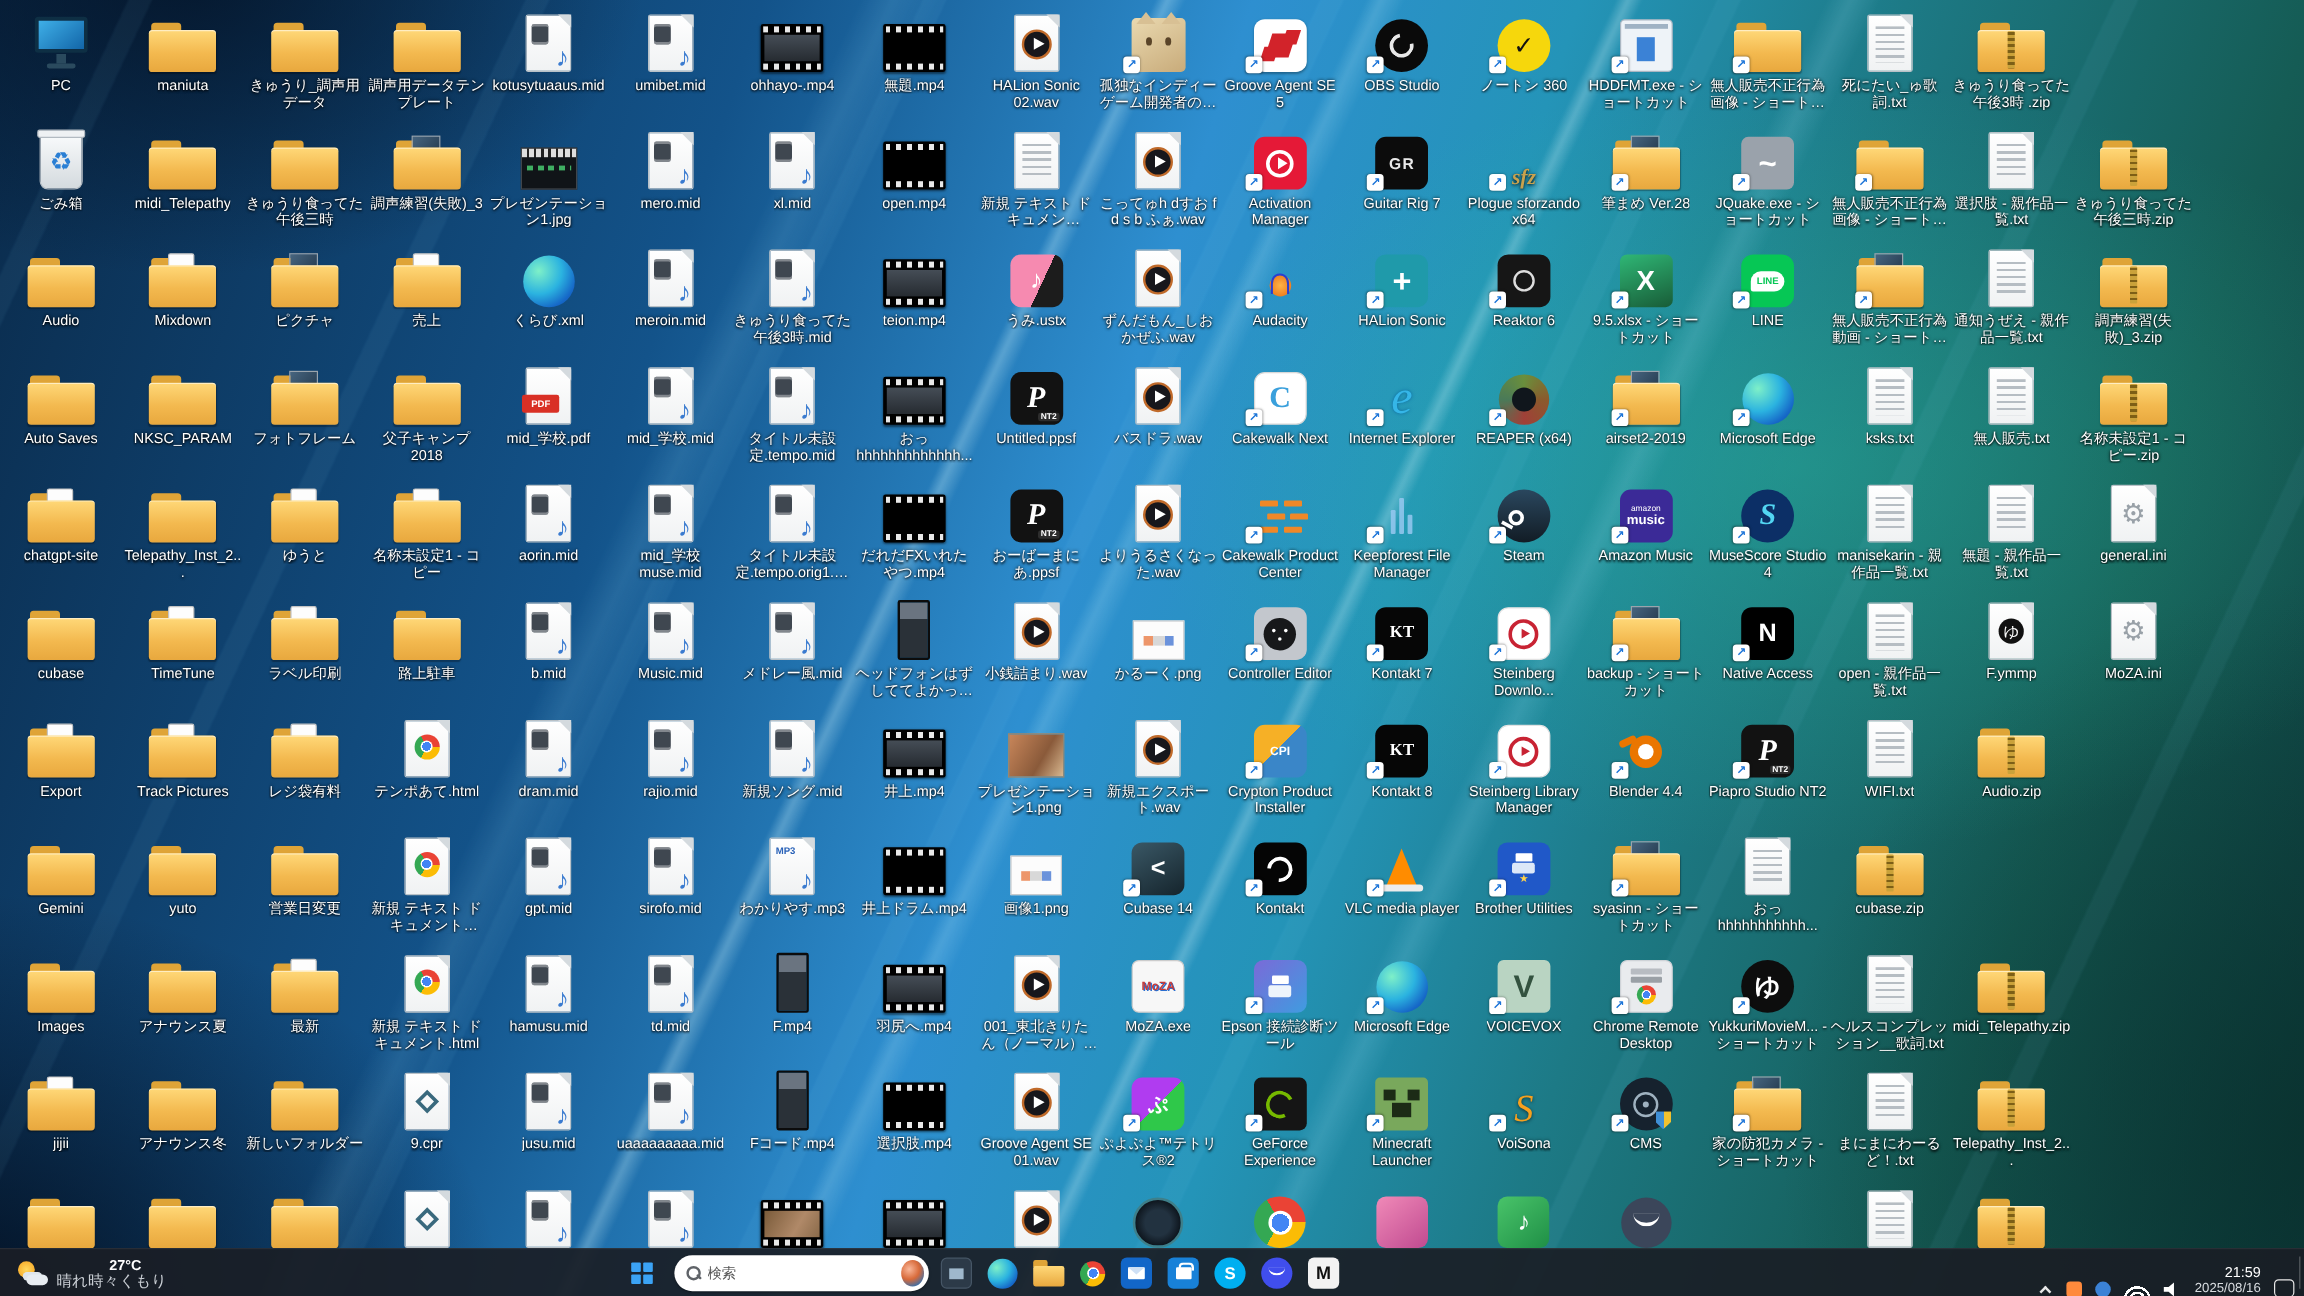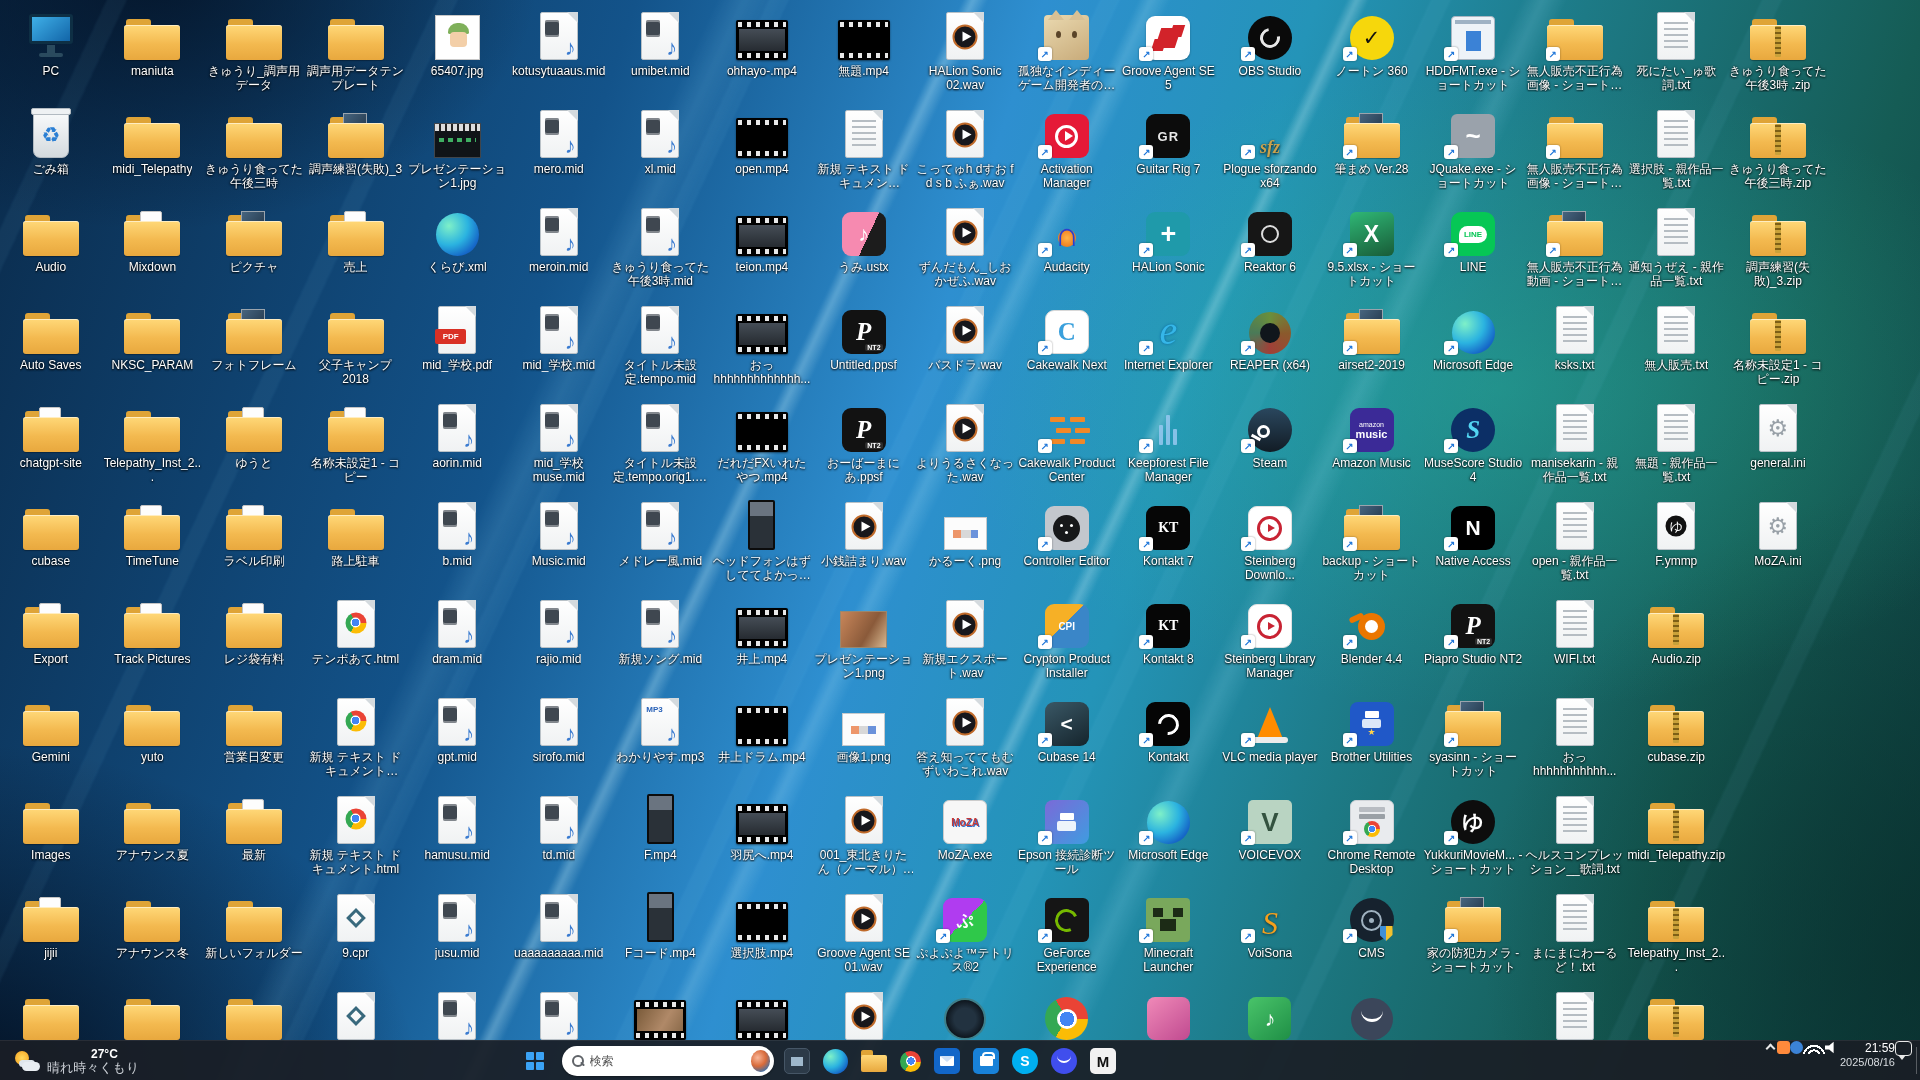--- a/index.html
+++ b/index.html
@@ -239,21 +239,21 @@
   .fe .tab { position:absolute; left:0; top:0; width:12px; height:6px; background:#dfa437; border-radius:2px 2px 0 0; }
   .fe .body { position:absolute; left:0; bottom:0; width:26px; height:17px; background:linear-gradient(180deg,#ffd878,#e8a83e); border-radius:2px; }
   .outl { background:#1266c8; } .outl .env { width:14px; height:10px; background:#fff; position:relative; border-radius:1px; }
   .outl .env::after { content:''; position:absolute; left:0; top:0; border-left:7px solid transparent; border-right:7px solid transparent; border-top:6px solid #cfe0f5; }
   .store { background:#1881d8; } .store i { width:13px; height:10px; background:#fff; border-radius:1px; position:relative; }
   .store i::before { content:''; position:absolute; left:2px; top:-4px; width:9px; height:5px; border:2px solid #fff; border-bottom:none; border-radius:4px 4px 0 0; }
   .sky { background:#00aff0; border-radius:50%; color:#fff; font-size:14px; }
   .dscm { background:#404eed; border-radius:50%; position:relative; }
   .dscm i { position:absolute; left:6px; top:8px; width:14px; height:7px; border-bottom:2.5px solid #fff; border-radius:0 0 7px 7px; }
   .mapp { background:#f2f2f2; color:#111; font-size:15px; }
-  .tray { position:absolute; right:8px; top:0; height:40px; display:flex; align-items:flex-start; gap:0; }
+  .tray { position:absolute; right:8px; top:0; height:40px; display:flex; align-items:flex-end; gap:11px; }
   .chev { width:12px; height:12px; position:relative; cursor:pointer; }
   .chev i { position:absolute; left:2px; top:4px; width:7px; height:7px; border-top:2px solid #e8e8e8; border-right:2px solid #e8e8e8; transform:rotate(-45deg); }
   .tico { width:13px; height:13px; display:inline-block; }
   .torange { background:#ff8a3c; border-radius:3px; }
   .tblue { background:#3b82d6; border-radius:50%; }
   .wifi { width:22px; height:13px; background:radial-gradient(circle at 50% 118%, #fff 0 2.5px, transparent 2.5px 5px, #fff 5px 7px, transparent 7px 9.5px, #fff 9.5px 11.5px, transparent 11.5px); }
   .vol { width:15px; height:13px; background:#fff; clip-path:polygon(0 35%,28% 35%,58% 5%,58% 95%,28% 65%,0 65%); }
   .clock { text-align:right; font-size:12px; line-height:14px; cursor:default; }
   .clock .d { font-size:11px; color:#d8dce0; }
   .notif { width:17px; height:15px; border:1.5px solid #e8e8e8; border-radius:4px; position:relative; cursor:pointer; }
@@ -302,29 +302,20 @@
             <div class="iconbox">
               <div class="fld">
                 <i class="tab"></i>
                 <i class="body"></i>
               </div>
             </div>
             <div class="lbl">調声用データテンプレート</div>
           </div>
           <div class="cell">
             <div class="iconbox">
-              <div class="imav">
-                <i class="cap"></i>
-                <i class="face"></i>
-              </div>
-            </div>
-            <div class="lbl">65407.jpg</div>
-          </div>
-          <div class="cell">
-            <div class="iconbox">
               <div class="doc">
                 <i class="fold"></i>
                 <span class="film"></span>
                 <span class="note">♪</span>
               </div>
             </div>
             <div class="lbl">kotusytuaaus.mid</div>
           </div>
           <div class="cell">
             <div class="iconbox">
@@ -1493,29 +1484,20 @@
             </div>
             <div class="lbl">井上ドラム.mp4</div>
           </div>
           <div class="cell">
             <div class="iconbox">
               <div class="imlt">
                 <i></i>
               </div>
             </div>
             <div class="lbl">画像1.png</div>
-          </div>
-          <div class="cell">
-            <div class="iconbox">
-              <div class="doc">
-                <i class="fold"></i>
-                <span class="playw"></span>
-              </div>
-            </div>
-            <div class="lbl">答え知っててもむずいわこれ.wav</div>
           </div>
           <div class="cell">
             <div class="iconbox">
               <div class="tile cb">&lt;</div>
               <span class="sc">↗</span>
             </div>
             <div class="lbl">Cubase 14</div>
           </div>
           <div class="cell">
             <div class="iconbox">

